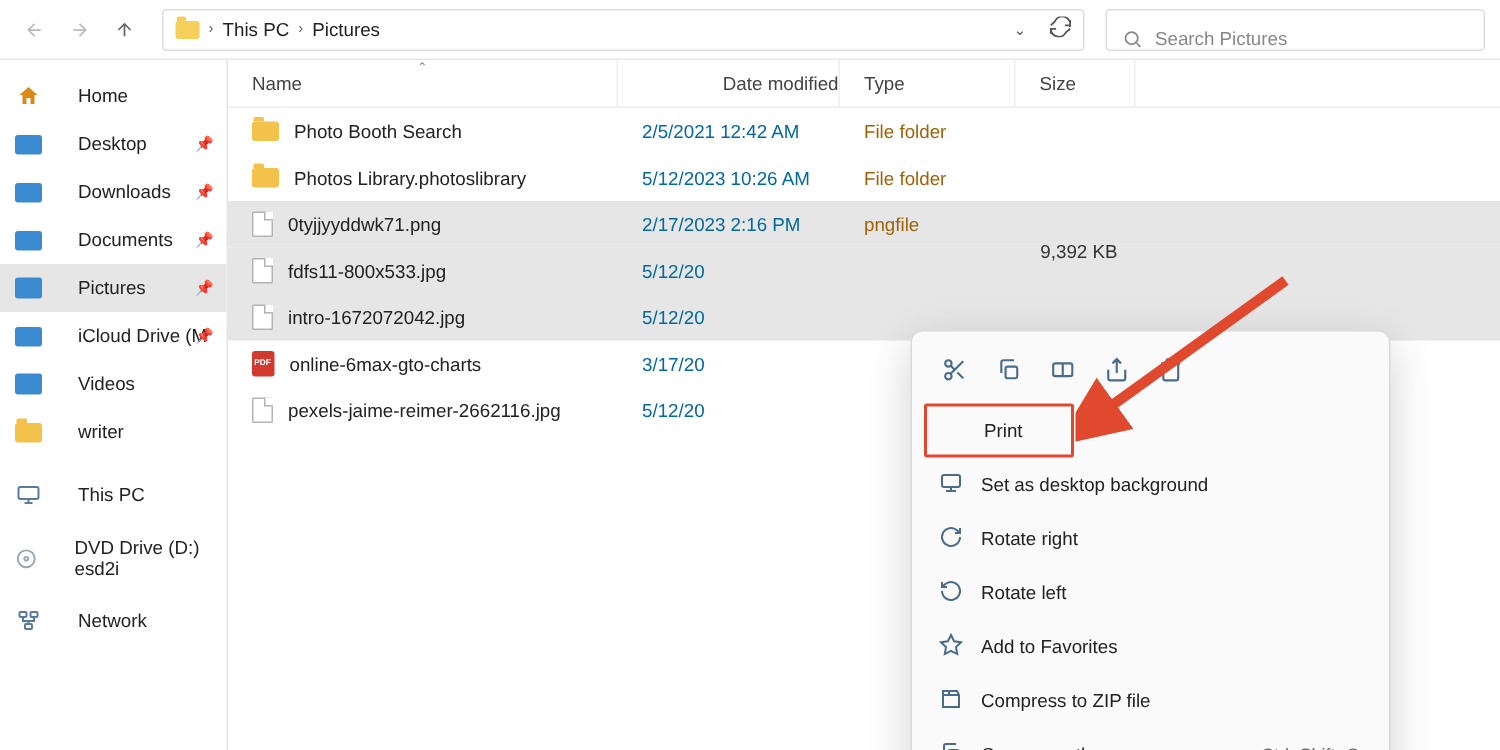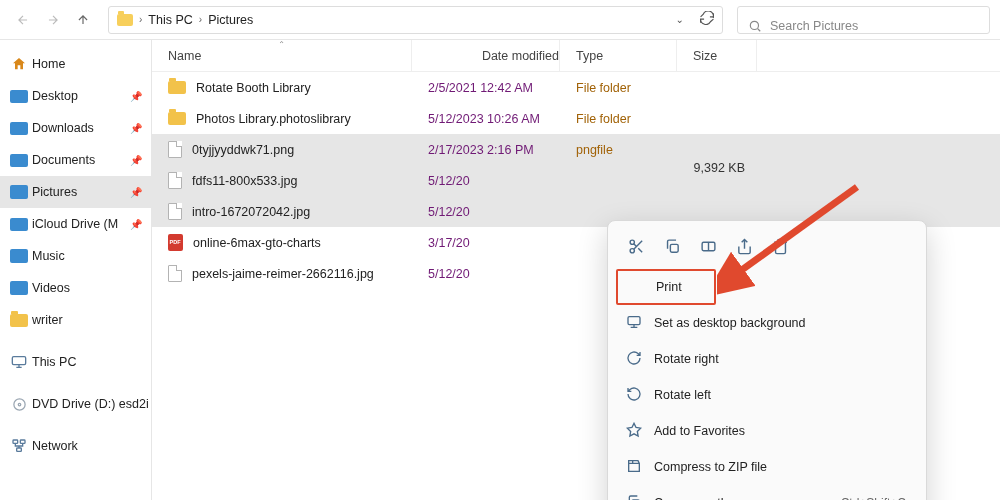--- a/index.html
+++ b/index.html
@@ -14,21 +14,21 @@
 .chev { color: #666; font-size: 10px; }
 .addr-icon { color: #555; margin-left: auto; }
 .folder-ic { width: 16px; height: 12px; background: #f7cf5b; border-radius: 2px; position: relative; }
 .folder-ic::before { content: ""; position: absolute; top: -3px; left: 1px; width: 6px; height: 3px; background: #f7cf5b; border-radius: 1px 1px 0 0; }
 .search { flex: 1; margin: 0 10px 0 14px; height: 28px; border: 1px solid #ddd; border-radius: 3px; display: flex; align-items: flex-end; padding: 0 10px; color: #888; }
 .search svg { width: 14px; height: 14px; margin-right: 8px; }
 
 
 .body { display: flex; height: 460px; }
 .sidebar { width: 152px; border-right: 1px solid #e6e6e6; padding-top: 8px; }
-.side-item { display: flex; align-items: center; height: 32px; padding-left: 10px; gap: 4px; position: relative; }
+.side-item { display: flex; align-items: center; height: 32px; padding-left: 10px; gap: 24px; position: relative; }
 .side-item.sel { background: #e6e6e6; }
 .side-item .pin { position: absolute; right: 8px; color: #888; font-size: 10px; }
 .side-gap { height: 10px; }
 .ic { width: 18px; height: 14px; display: inline-flex; align-items: center; justify-content: center; }
 .ic-home { color: #d9881a; }
 .ic-pc { color: #5a7b9c; }
 .ic-dvd { color: #9aa6b2; }
 .ic-net { color: #5a7b9c; }
 .ic-pic { width: 18px; height: 14px; background: #3a8bcf; border-radius: 2px; }
 .ic-mus { width: 18px; height: 14px; background: #3a8bcf; border-radius: 2px; }
@@ -46,21 +46,21 @@
 .col { padding-left: 16px; border-right: 1px solid #eee; height: 100%; display: flex; align-items: center; position: relative; }
 .col-name { width: 260px; }
 .col-date { width: 148px; justify-content: flex-end; }
 .col-type { width: 117px; }
 .col-size { width: 80px; justify-content: flex-start; }
 .sort { position: absolute; left: 50%; top: 0; transform: translateX(-50%); color: #888; font-size: 8px; }
 .row { display: flex; height: 31px; align-items: center; }
 .row.sel { background: #e6e6e6; }
 .c { padding-left: 16px; }
 .c-name { width: 260px; display: flex; align-items: center; gap: 10px; }
-.c-date { width: 148px; color: #701a75; }
+.c-date { width: 148px; color: #0369a1; }
 .c-type { width: 117px; color: #a16207; }
 .c-size { width: 80px; text-align: right; padding-right: 12px; color: #333; margin-top: 36px; }
 
 
 .ctx { position: absolute; left: 455px; top: 180px; width: 320px; background: #fafafa; border: 1px solid #d9d9d9; border-radius: 8px; box-shadow: 0 10px 30px rgba(0,0,0,0.18); padding: 8px; z-index: 10; }
 .ctx-icons { display: flex; gap: 4px; padding: 2px 4px 8px 4px; }
 .ctx-ic { width: 32px; height: 30px; display: flex; align-items: center; justify-content: center; color: #4a6b8a; border-radius: 4px; }
 .ctx-ic svg { width: 17px; height: 17px; }
 .ctx-item { display: flex; align-items: center; height: 36px; border-radius: 4px; padding: 0 10px; gap: 12px; position: relative; }
 .ctx-item .sc { position: absolute; right: 12px; color: #666; font-size: 12px; }
@@ -149,24 +149,20 @@
         <span class="pin">📌</span>
       </div>
       <div class="side-item">
         <span class="ic">
           <span style="width:18px;height:13px;background:#3a8bcf;border-radius:2px;display:block;"></span>
         </span>
         <span>iCloud Drive (M</span>
         <span class="pin">📌</span>
       </div>
       <div class="side-item">
-        <span class="ic ic-mus"></span>
-        <span>Music</span>
-      </div>
-      <div class="side-item">
         <span class="ic ic-vid"></span>
         <span>Videos</span>
       </div>
       <div class="side-item">
         <span class="ic-fld"></span>
         <span>writer</span>
       </div>
       <div class="side-gap"></div>
       <div class="side-item">
         <span class="ic ic-pc">
@@ -214,21 +210,21 @@
           <span>Type</span>
         </div>
       <div class="col col-size">
           <span>Size</span>
         </div>
     </div>
     <div id="rows">
         <div class="row">
           <div class="c c-name">
             <span class="ic-fld"></span>
-            <span>Rotate Booth Library</span>
+            <span>Photo Booth Search</span>
           </div>
           <div class="c c-date">2/5/2021 12:42 AM</div>
           <div class="c c-type">File folder</div>
           <div class="c c-size"></div>
         </div>
         <div class="row">
           <div class="c c-name">
             <span class="ic-fld"></span>
             <span>Photos Library.photoslibrary</span>
           </div>

